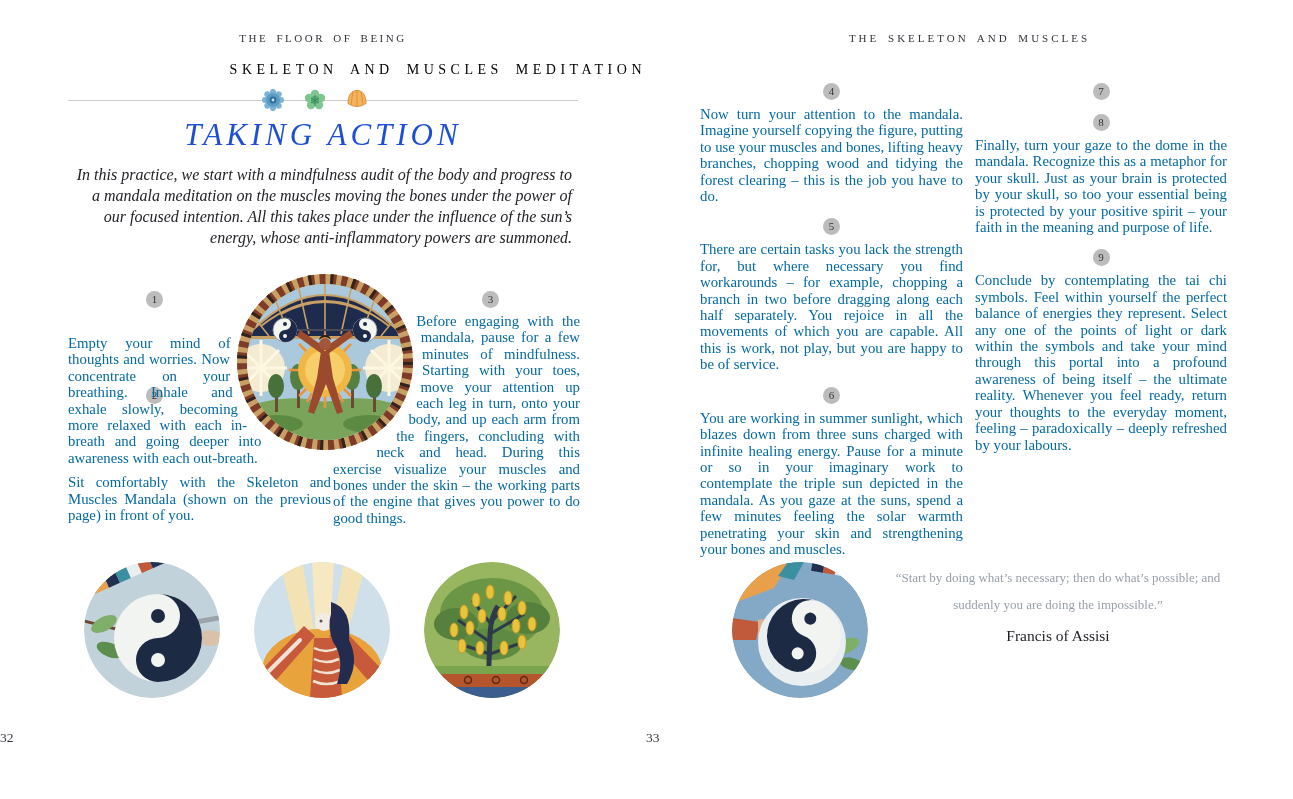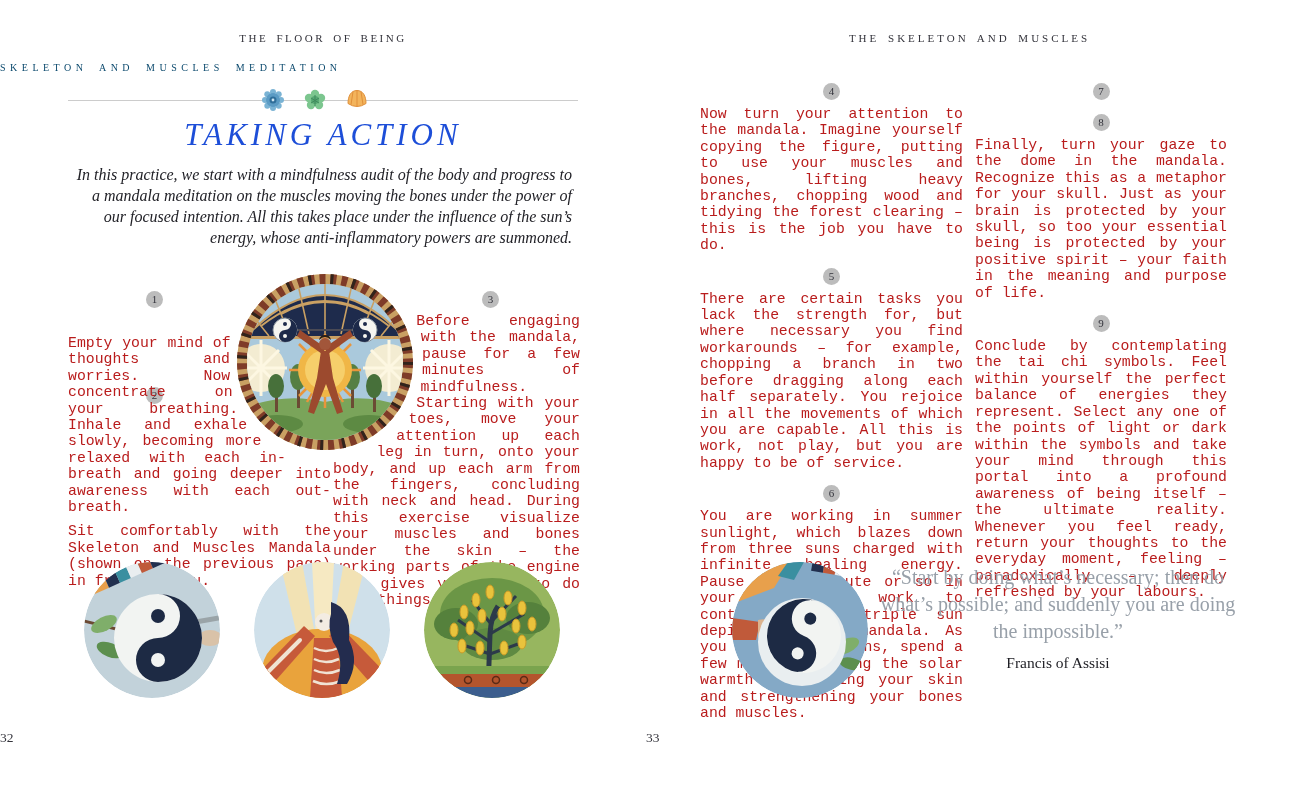--- a/index.html
+++ b/index.html
@@ -3,34 +3,34 @@
 <meta charset="utf-8">
 <style>
   html,body{margin:0;padding:0;background:#ffffff;}
   body{width:1293px;height:799px;position:relative;font-family:"Liberation Serif","DejaVu Serif",serif;color:#1e1e24;}
   .page{position:absolute;top:0;height:799px;}
   #page-left{left:0;width:646px;}
   #page-right{left:646px;width:647px;}
 
   .runhead{position:absolute;left:0;width:100%;text-align:center;font-size:11px;letter-spacing:2.5px;word-spacing:3px;color:#33333b;}
   .runhead.italic{letter-spacing:3px;}
-  .chapter-heading{position:absolute;top:62px;left:0;width:100%;text-align:left;font-size:10px;letter-spacing:4.5px;word-spacing:5px;color:#0c4a6e;}
+  .chapter-heading{position:absolute;top:62px;left:0;width:100%;text-align:right;font-size:14px;letter-spacing:4.5px;word-spacing:5px;color:#000000;}
 
   .ornament-row{position:absolute;top:86px;left:0;width:100%;height:28px;}
   .ornament-rule{position:absolute;top:14px;left:68px;width:510px;height:1px;background:#cccccc;}
   .ornament{position:absolute;top:2px;width:24px;height:24px;}
 
   .page-title{position:absolute;top:117px;left:0;width:100%;text-align:center;font-style:italic;font-size:31px;letter-spacing:4px;color:#1d4ed8;}
 
   .intro{position:absolute;top:164px;left:72px;width:500px;text-align:right;font-style:italic;font-size:16px;line-height:21px;color:#222228;}
 
   .stepnum{width:17px;height:17px;border-radius:50%;background:#bcbcbc;color:#33333b;font-size:11px;line-height:17px;text-align:center;font-family:"Liberation Serif",serif;}
   .stepnum.abs{position:absolute;}
 
-  .step-text{font-size:14.8px;line-height:16.4px;text-align:justify;color:#b91c1c;margin:0;font-family:Liberation Mono, monospace;}
+  .step-text{font-size:14.8px;line-height:16.4px;text-align:justify;color:#0369a1;margin:0;}
 
   .col-left-steps{position:absolute;left:68px;top:305px;width:263px;height:195px;}
   .wrapR{float:right;width:196px;height:170px;shape-outside:circle(97px at 192px 57px);}
   .col-left-steps .p1{margin-top:8px;}
   .col-left-steps .p2{margin-top:30px;}
 
   .col-step3{position:absolute;left:333px;top:305px;width:247px;height:215px;}
   .wrapL{float:left;width:150px;height:160px;shape-outside:circle(97px at -8px 57px);}
   .col-step3 .p3{margin-top:8px;}
 
@@ -40,21 +40,21 @@
 
   .pagenum{position:absolute;top:730px;left:0;width:100%;font-size:13.5px;color:#33333b;}
 
   .rp-col{position:absolute;top:83px;}
   #rp-col1{left:54px;width:263px;}
   #rp-col2{left:329px;width:252px;}
   .rp-col .stepnum{margin:14px auto 6px auto;}
   .rp-col .stepnum.first{margin-top:0;}
 
   .quote{position:absolute;left:232px;top:564px;width:360px;text-align:center;}
-  .quote-text{font-size:20px;line-height:27px;color:#98a0a9;}
+  .quote-text{font-size:13px;line-height:27px;color:#98a0a9;}
   .quote-attr{margin-top:9px;font-size:15.5px;color:#1e1e24;}
 </style>
 </head>
 <body>
 
 <div class="page" id="page-left">
 
   <div class="runhead" style="top:32px;">THE FLOOR OF BEING</div>
   <div class="chapter-heading">SKELETON AND MUSCLES MEDITATION</div>
 

